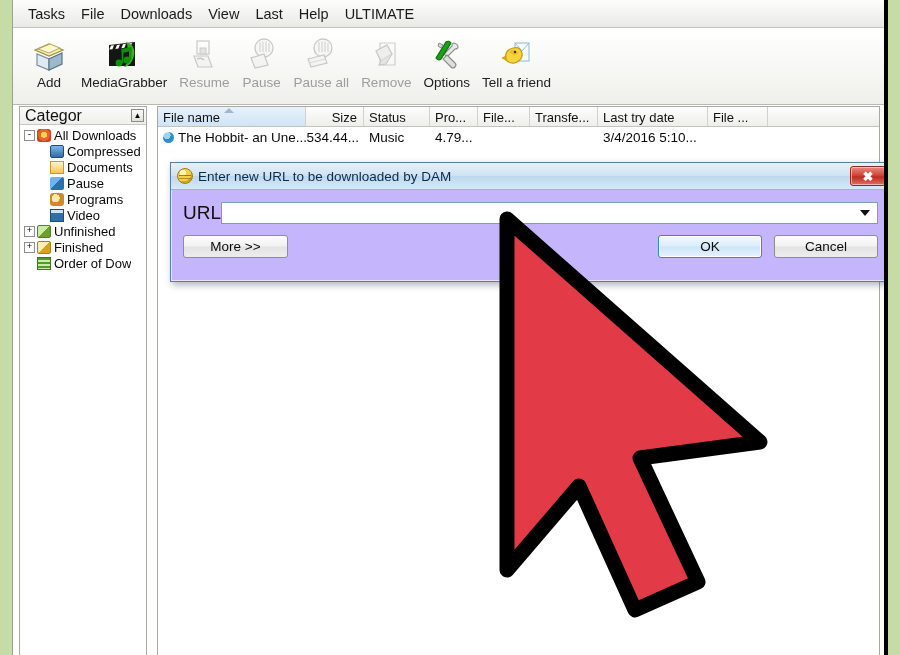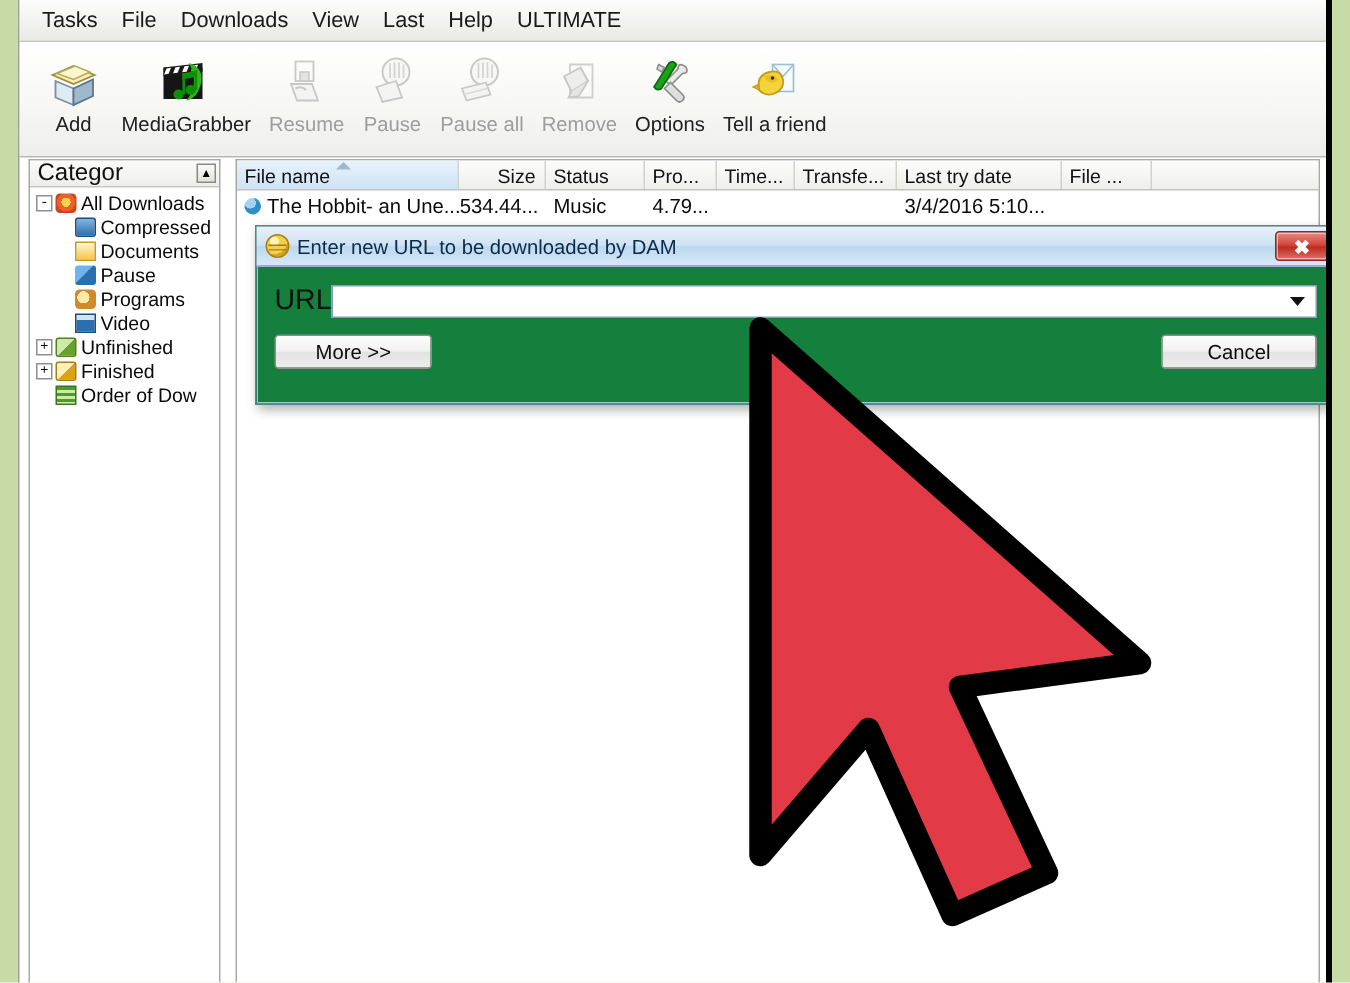--- a/index.html
+++ b/index.html
@@ -173,23 +173,23 @@
   .cell.num { justify-content: flex-end; }
   .row-ico {
     width: 11px; height: 11px; border-radius: 50%;
     background: radial-gradient(circle at 35% 30%, #9fd4ef 0 35%, #2e8fc4 36% 100%);
     margin-right: 4px; flex: 0 0 auto;
   }
 
   
   #dialog {
     position: absolute;
-    left: 157px; top: 150px;
+    left: 157px; top: 162px;
     width: 721px; height: 120px;
-    background: #15803d;
+    background: #c4b5fd;
     border: 1px solid #5a7f9c;
     box-shadow: 0 0 0 1px rgba(255,255,255,0.6) inset, 2px 3px 7px rgba(0,0,0,0.30);
   }
   #dlg-title {
     height: 27px;
     background: linear-gradient(to bottom,#e8f1fa 0%, #cfe2f3 48%, #bcd8ef 52%, #d8e9f8 100%);
     border-bottom: 1px solid #9ab6cd;
     display: flex; align-items: center;
     padding: 0 3px 0 6px;
     position: relative;
@@ -477,21 +477,21 @@
 
   <div id="listpanel">
     <div id="list-head">
       <div class="col-h sorted" style="width:148px">
         <span>File name</span>
         <span class="sortmark"></span>
       </div>
       <div class="col-h num" style="width:58px">Size</div>
       <div class="col-h" style="width:66px">Status</div>
       <div class="col-h" style="width:48px">Pro...</div>
-      <div class="col-h" style="width:52px">Time...</div>
+      <div class="col-h" style="width:52px">File...</div>
       <div class="col-h" style="width:68px">Transfe...</div>
       <div class="col-h" style="width:110px">Last try date</div>
       <div class="col-h" style="width:60px">File ...</div>
     </div>
 
     <div class="list-row">
       <div class="cell" style="width:148px">
         <span class="row-ico"></span>
         <span>The Hobbit- an Une...</span>
       </div>
@@ -515,20 +515,21 @@
       <div id="url-row">
         <div id="url-label">URL:</div>
         <div id="url-combo">
           <input id="url-input" type="text" placeholder="" style="">
           <div id="url-arrow"></div>
         </div>
       </div>
       <div id="btn-row">
         <div class="dlg-btn" id="btn-more">More &gt;&gt;</div>
         <div class="spacer"></div>
+        <div class="dlg-btn" id="btn-ok">OK</div>
         <div style="width:12px"></div>
         <div class="dlg-btn" id="btn-cancel">Cancel</div>
       </div>
     </div>
   </div>
 
   <div id="cursor">
     <svg viewBox="0 0 300 430" width="300" height="430">
       <path d="M24 19
                L24 370

